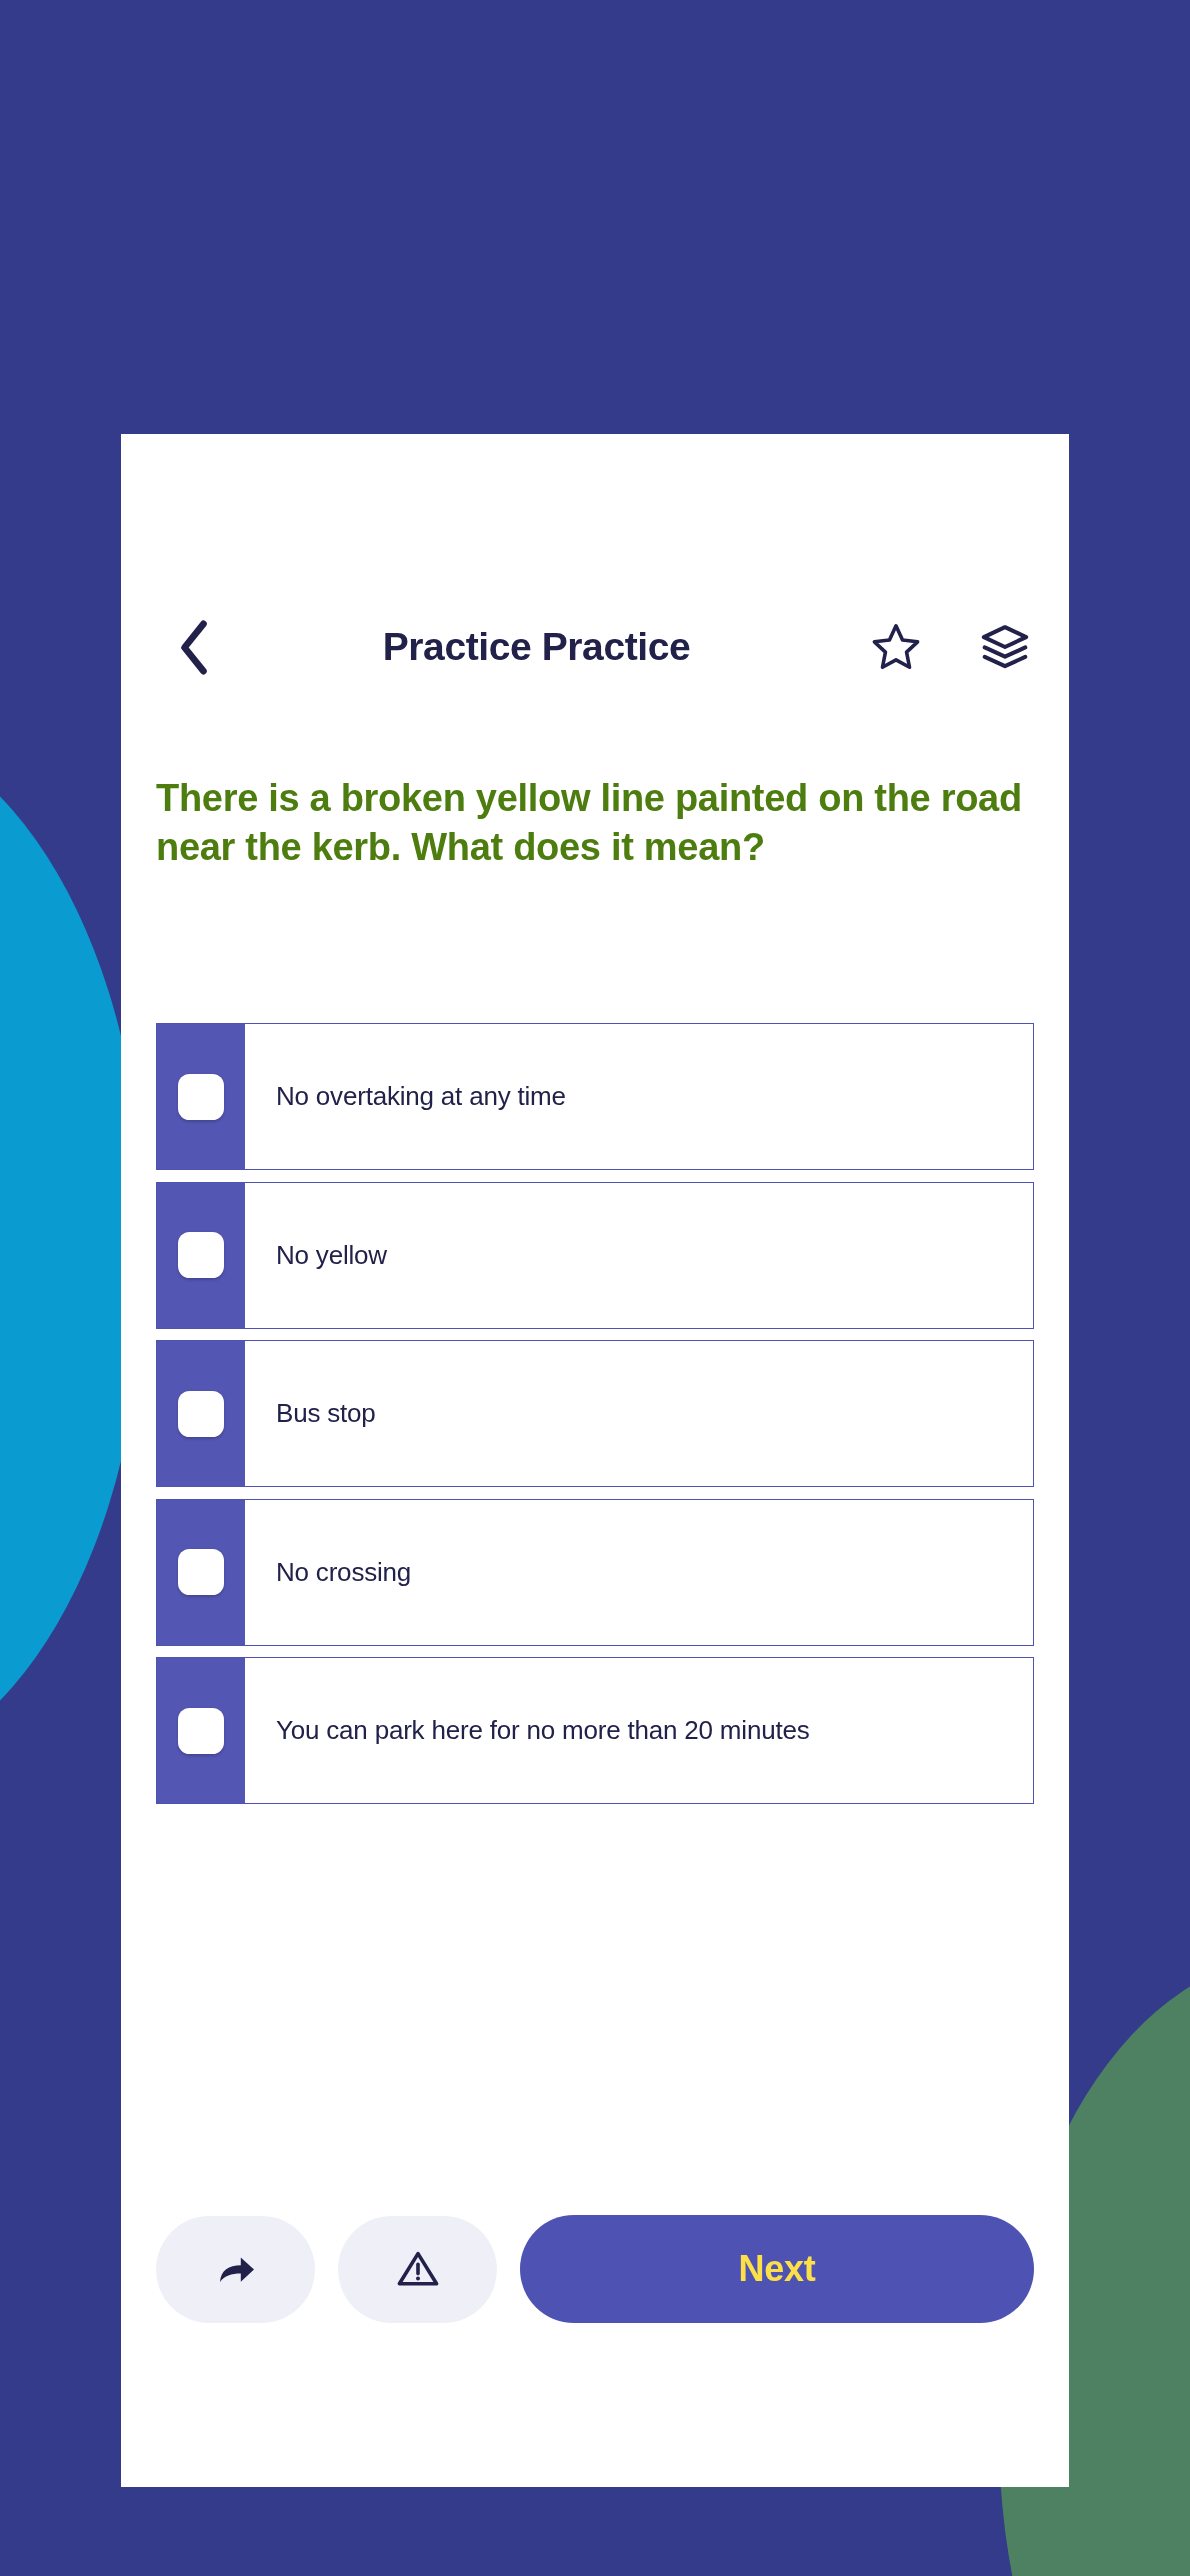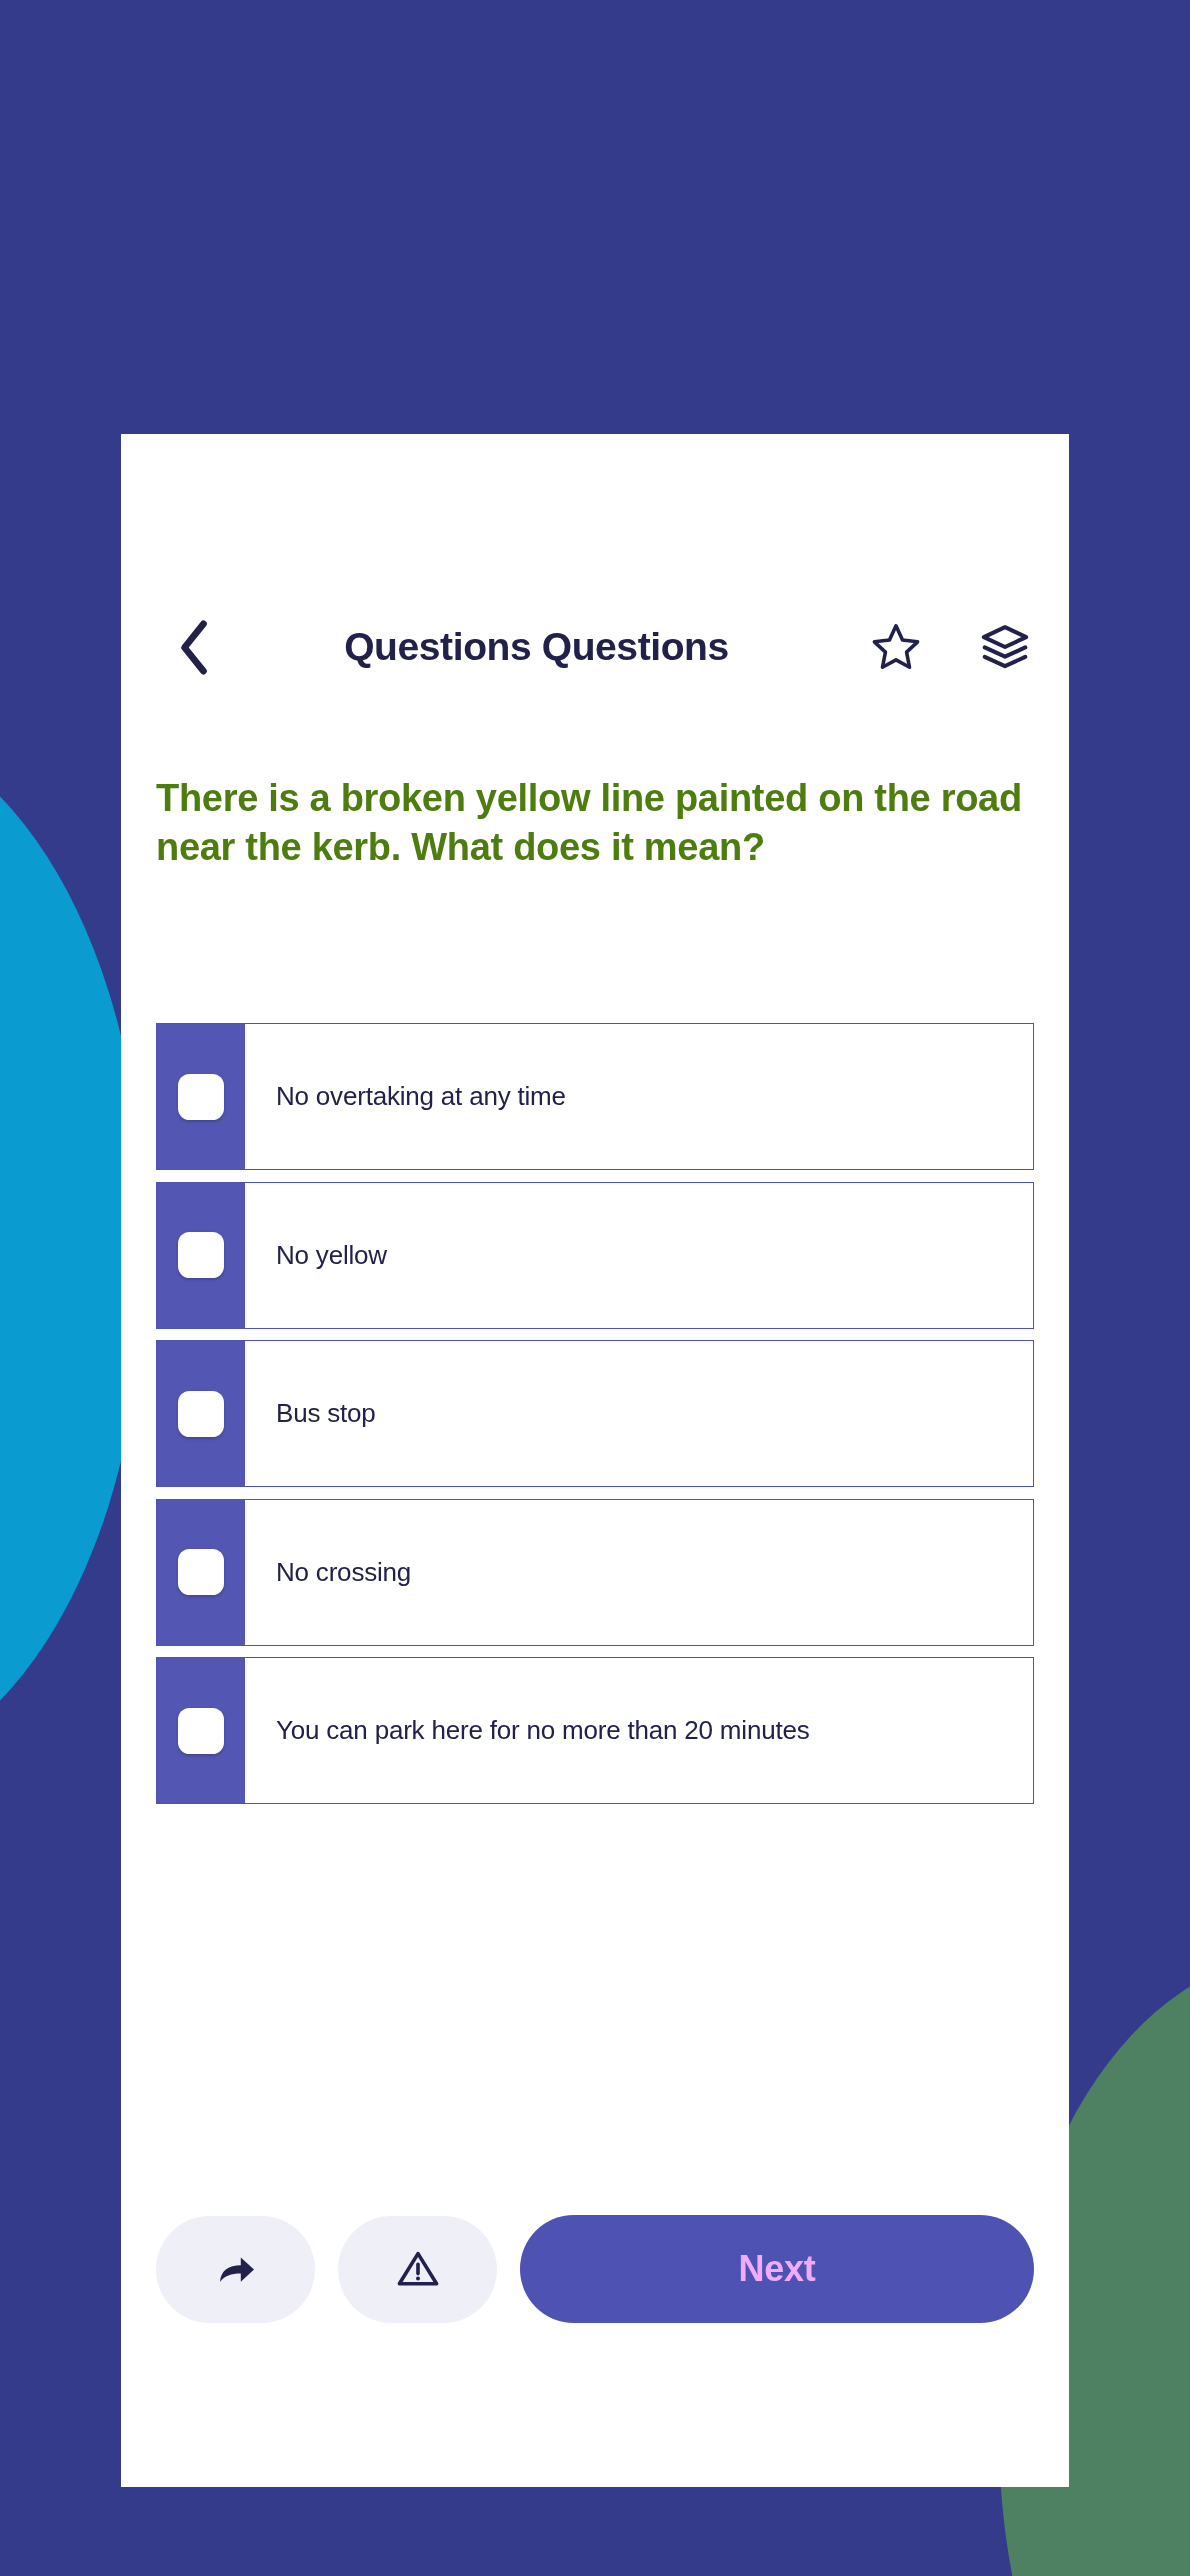--- a/index.html
+++ b/index.html
@@ -188,21 +188,21 @@
     cursor: pointer;
     flex: 0 0 auto;
   }
   .round-btn svg { display: block; }
 
   .next-btn {
     flex: 1 1 auto;
     height: 108px;
     border-radius: 54px;
     background: #4D52B3;
-    color: #f0abfc;
+    color: #fde047;
     font-size: 36px;
     font-weight: bold;
     display: flex;
     align-items: center;
     justify-content: center;
     letter-spacing: -0.2px;
     cursor: pointer;
     border: none;
     font-family: inherit;
   }
@@ -220,21 +220,21 @@
   <div class="appbar">
 
     <div class="back-btn">
       <span>
         <svg width="36" height="59" viewBox="0 0 38 62" fill="none">
           <path d="M29 6 L9 31 L29 56" stroke="#21214A" stroke-width="7" stroke-linecap="round" stroke-linejoin="round"></path>
         </svg>
       </span>
     </div>
 
-    <div class="appbar-title">Questions Questions</div>
+    <div class="appbar-title">Practice Practice</div>
 
     <div class="appbar-actions">
 
       <div class="icon-btn">
         <span>
           <svg width="56" height="54" viewBox="0 0 24 24" fill="none">
             <path d="M12 2.6 L14.9 8.9 L21.6 9.7 L16.7 14.3 L18 21 L12 17.7 L6 21 L7.3 14.3 L2.4 9.7 L9.1 8.9 Z" stroke="#21214A" stroke-width="1.6" stroke-linecap="round" stroke-linejoin="round"></path>
           </svg>
         </span>
       </div>

